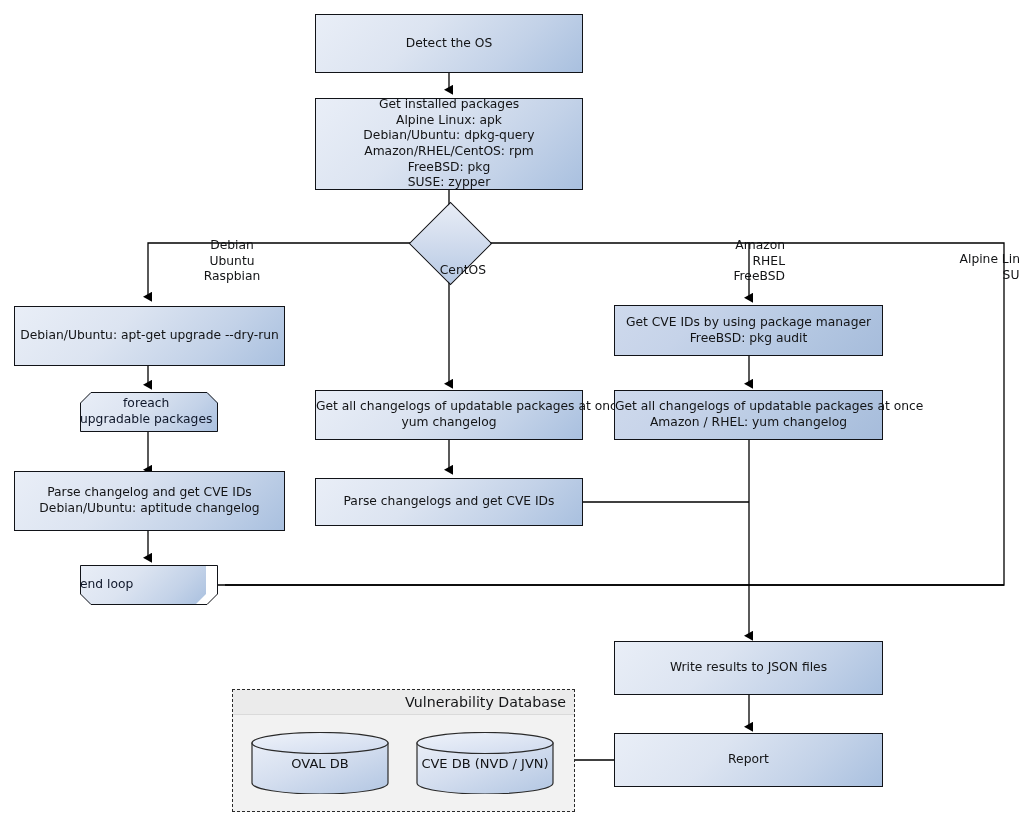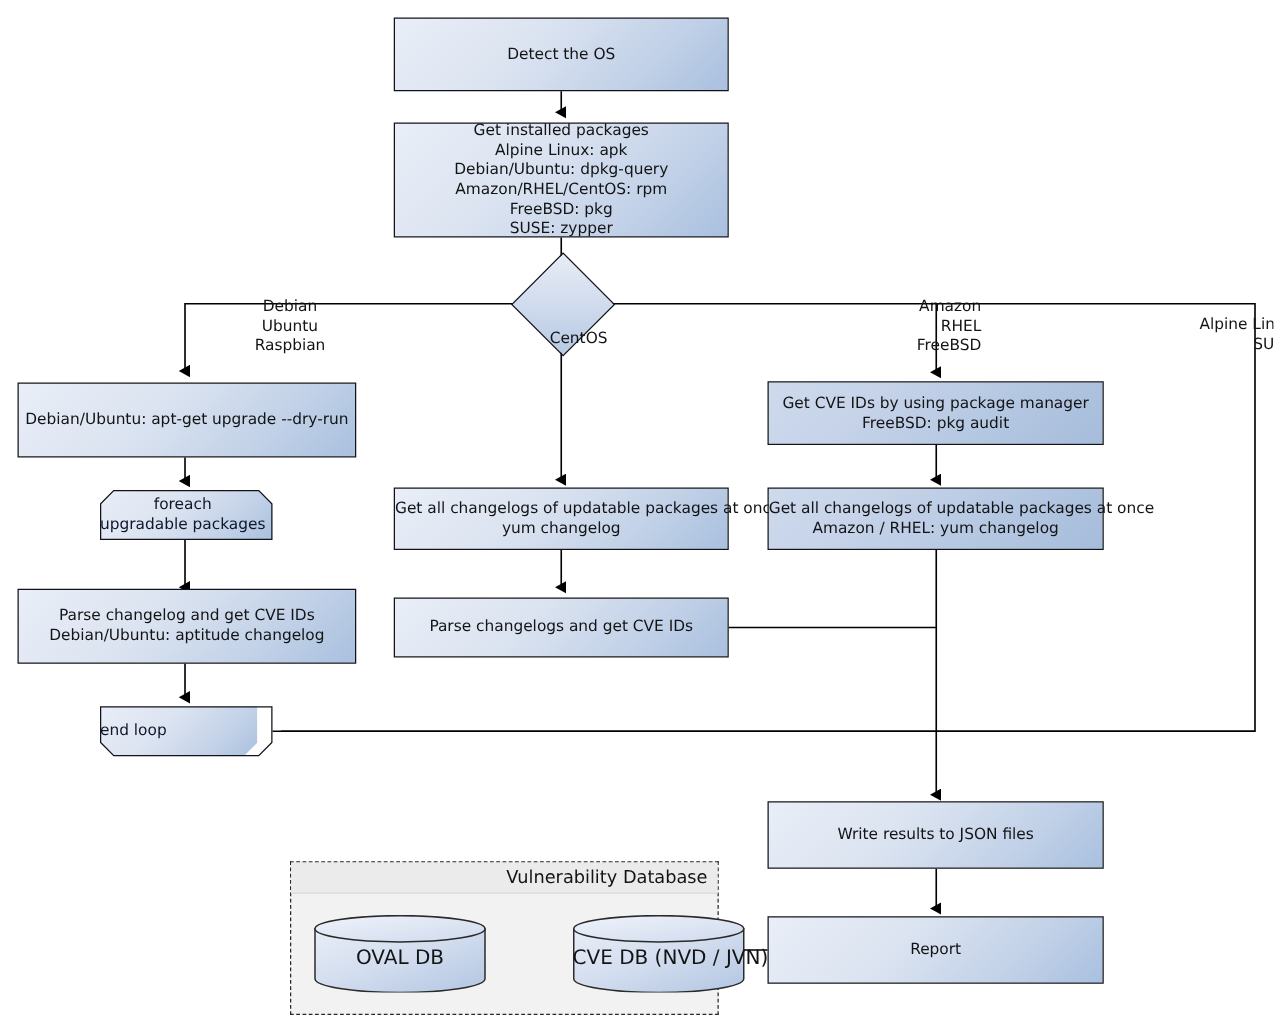--- a/index.html
+++ b/index.html
@@ -114,21 +114,21 @@
     color: #131416;
   }
   .cylinder {
     position: absolute;
   }
   .cylinder .cyl-label {
     position: absolute;
     left: 0;
     width: 100%;
     text-align: center;
-    font-size: 16px;
+    font-size: 13px;
     color: #131416;
     z-index: 3;
     white-space: nowrap;
   }
   .branch-label {
     position: absolute;
     font-size: 12.3px;
     line-height: 15.6px;
     color: #131416;
     white-space: nowrap;
@@ -301,21 +301,21 @@
             <stop offset="0%" stop-color="#eff3fa"></stop>
             <stop offset="100%" stop-color="#cfdaee"></stop>
           </linearGradient>
         </defs>
         <path d="M1,11 L1,51 A68,11 0 0 0 137,51 L137,11 Z" fill="url(#cylgradA)" stroke="#2a2a2a" stroke-width="1.2"></path>
         <ellipse cx="69" cy="11" rx="68" ry="10.5" fill="url(#cyltopA)" stroke="#2a2a2a" stroke-width="1.2"></ellipse>
       </svg>
       <div class="cyl-label" style="top:24px;">OVAL DB</div>
     </div>
 
-    <div class="cylinder" style="left:183px; top:42px; width:138px; height:62px;margin-left:42px;">
+    <div class="cylinder" style="left:183px; top:42px; width:138px; height:62px;">
       <svg width="138" height="62" viewBox="0 0 138 62">
         <defs>
           <linearGradient id="cylgradB" x1="0" y1="0" x2="1" y2="1">
             <stop offset="0%" stop-color="#e9eef7"></stop>
             <stop offset="45%" stop-color="#d4deef"></stop>
             <stop offset="100%" stop-color="#b2c6e2"></stop>
           </linearGradient>
           <linearGradient id="cyltopB" x1="0" y1="0" x2="1" y2="1">
             <stop offset="0%" stop-color="#eff3fa"></stop>
             <stop offset="100%" stop-color="#cfdaee"></stop>

